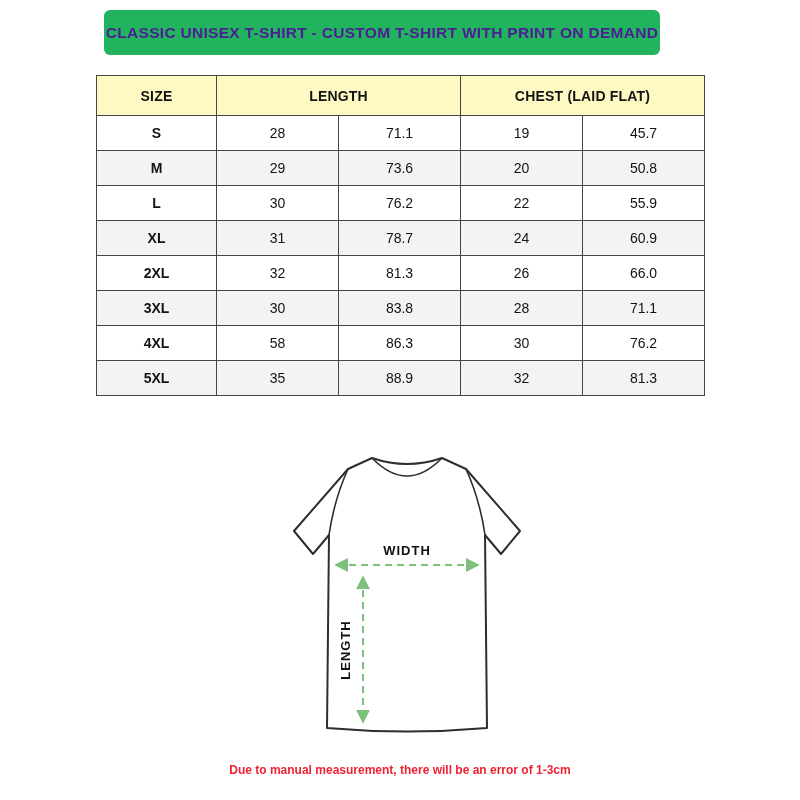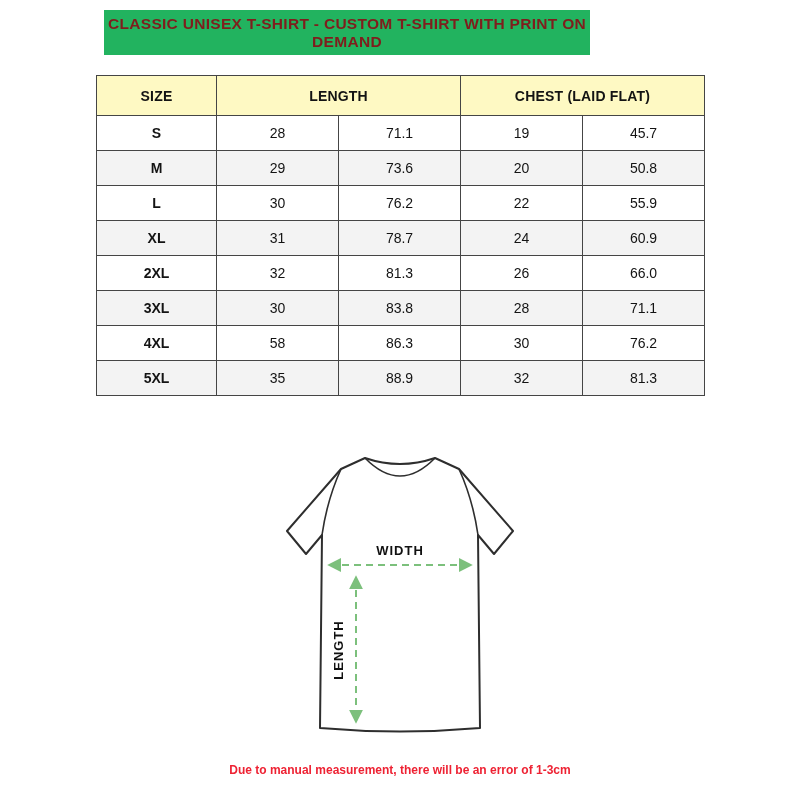--- a/index.html
+++ b/index.html
@@ -6,41 +6,41 @@
     --banner-bg:#22b35f;
     --note-color:#ee2233;
     --arrow-color:#7cc07c;
   }
   html,body{margin:0;padding:0;}
   body{
     width:800px;height:800px;position:relative;background:#ffffff;
     font-family:"Liberation Sans", sans-serif;overflow:hidden;
   }
   .banner{
-    position:absolute;left:104px;top:10px;width:486px;height:45px;
-    background:var(--banner-bg);color:#7f1d1d;
+    position:absolute;left:104px;top:10px;width:556px;height:45px;
+    background:var(--banner-bg);color:#4c1d95;
     display:flex;align-items:center;justify-content:center;
-    font-weight:700;font-size:15.5px;letter-spacing:.3px;text-align:center;
+    font-weight:700;font-size:15.5px;letter-spacing:.3px;text-align:center;border-radius:6px;
   }
   table.size-table{
     position:absolute;left:96px;top:75px;width:608px;
     border-collapse:collapse;table-layout:fixed;
   }
   .size-table th,.size-table td{
     border:1px solid #454545;text-align:center;vertical-align:middle;
     color:#131313;padding:0;
   }
   .size-table th{
     height:39px;background:#fef9c3;font-size:14px;font-weight:700;letter-spacing:.2px;
   }
   .size-table td{height:34px;font-size:14px;font-weight:400;background:#ffffff;}
   .size-table td.size-cell{font-weight:700;}
   .size-table tr.alt td{background:#f3f3f3;}
   .tshirt-wrap{
-    position:absolute;left:250px;top:438px;width:300px;height:312px;
+    position:absolute;left:257px;top:438px;width:300px;height:312px;
   }
   .shirt-path{fill:#ffffff;stroke:#2e2e2e;stroke-width:2;stroke-linejoin:round;}
   .shirt-seam{fill:none;stroke:#2e2e2e;stroke-width:1.6;}
   .arrow-line{stroke:var(--arrow-color);stroke-width:2;stroke-dasharray:7 5;fill:none;}
   .arrow-head{fill:var(--arrow-color);}
   .dim-label{font-family:"Liberation Sans",sans-serif;font-size:13px;font-weight:700;fill:#111111;letter-spacing:1px;}
   .note{
     position:absolute;left:0;top:763px;width:800px;text-align:center;
     font-weight:700;font-size:12px;color:var(--note-color);
   }

